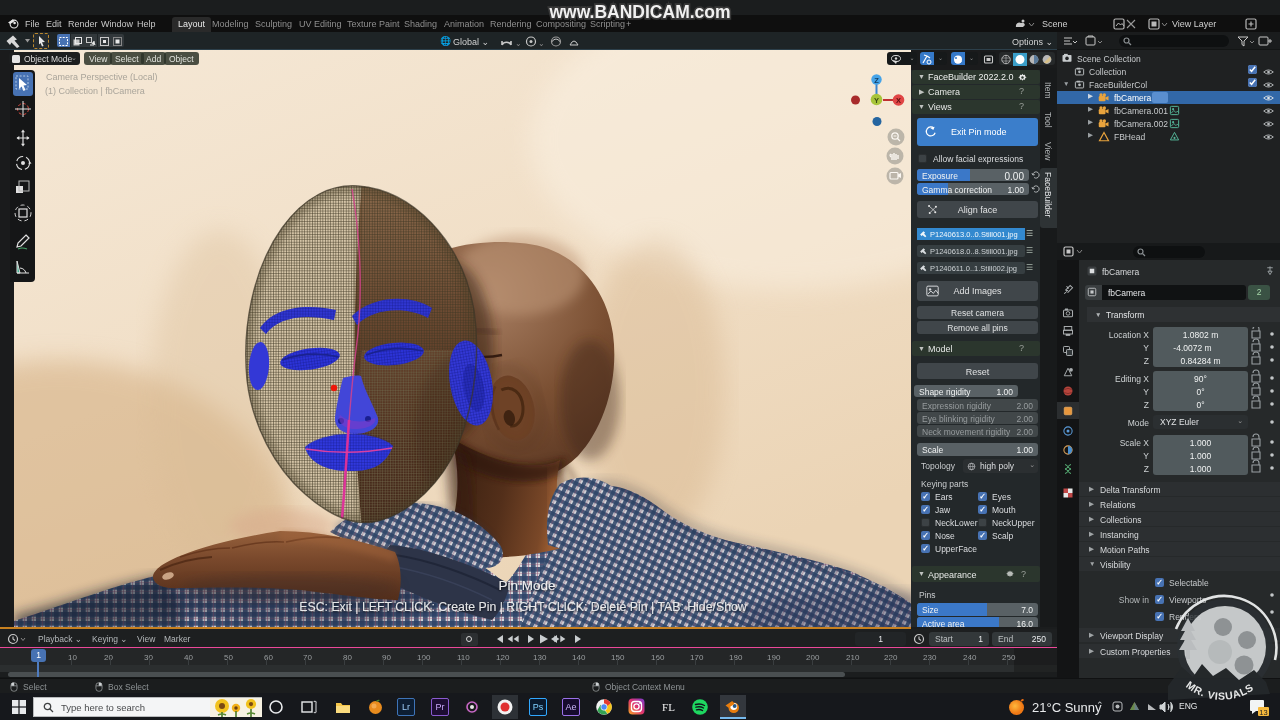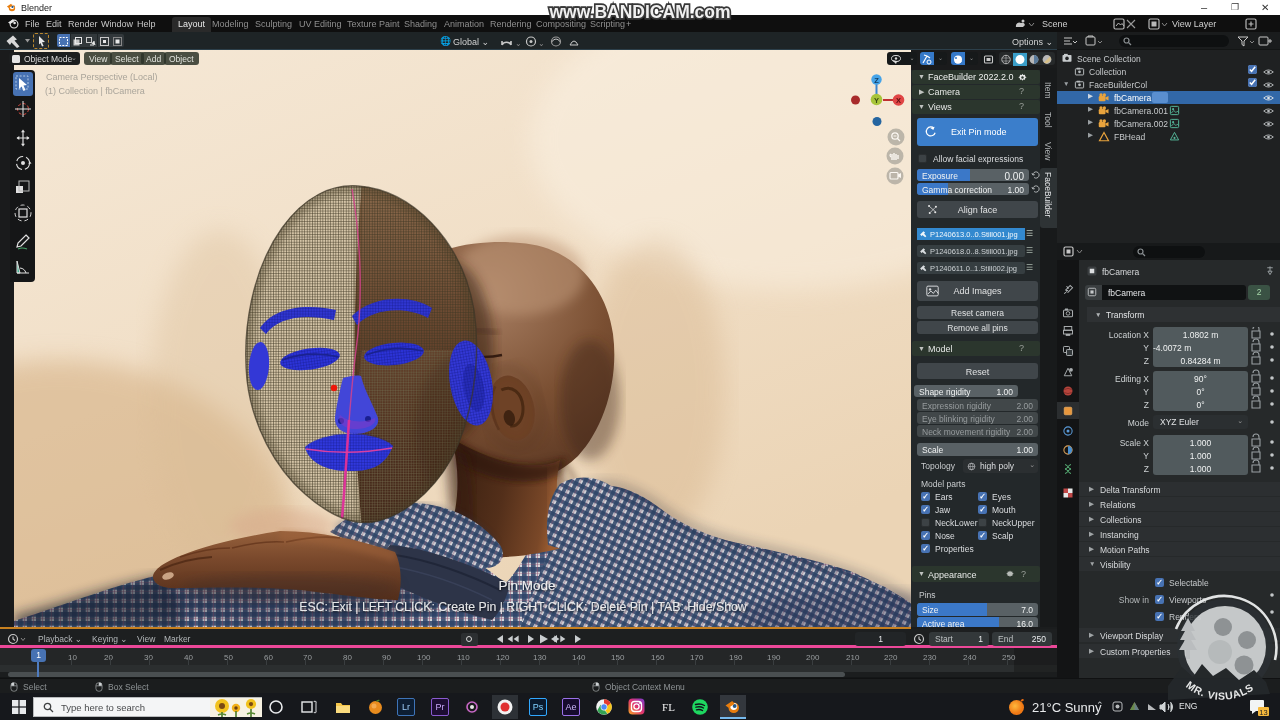--- a/index.html
+++ b/index.html
@@ -24,32 +24,20 @@
 .hdr{position:absolute;background:#2b362d;color:#e6e8e6;border-radius:2px}
 .sld{position:absolute;background:#596165;border-radius:3px;color:#f0f2f2;overflow:hidden}
 .sld.dis{background:#414749;color:#969b9d}
 .cb{position:absolute;width:9px;height:9px;background:#4772b3;border-radius:2px;color:#fff;font-size:8px;line-height:9px;text-align:center;font-weight:bold}
 .cb.off{background:#3c4245;border:1px solid #2a2e30}
 .cblab{position:absolute;color:#dcdee0;font-size:8.5px}
 </style></head>
 <body>
 <div id="root">
 
-<div id="titlebar" class="ab">
-  <svg class="ab" style="left:6px;top:2px" width="11" height="11" viewBox="0 0 24 24">
-        <circle cx="13" cy="13" r="7" fill="#e87d0d"></circle>
-        <circle cx="13" cy="11.4" r="4.6" fill="#fff"></circle>
-        <circle cx="14.2" cy="10.6" r="2.6" fill="#265787"></circle>
-        <path d="M2 10 L11 4 L14 8 L6 13 Z" fill="#e87d0d"></path>
-      </svg>
-  <span class="tx" style="left:21px;top:3px;color:#222">Blender</span>
-  <span class="tx" style="left:1201px;top:1px;color:#333;font-size:11px">–</span>
-  <span class="tx" style="left:1231px;top:2px;color:#333;font-size:9px">❐</span>
-  <span class="tx" style="left:1261px;top:2px;color:#333;font-size:10px">✕</span>
-</div>
 
 <div id="menubar" class="ab">
   <svg class="ab" style="left:7px;top:2px" width="13" height="13" viewBox="0 0 24 24">
         <circle cx="13" cy="13" r="7.2" fill="none" stroke="#e8e8e8" stroke-width="2"></circle>
         <circle cx="14" cy="11" r="2.4" fill="#e8e8e8"></circle>
         <path d="M2 10 L11 4 L14 8 L6 13 Z" fill="#e8e8e8"></path>
       </svg>
   <span class="menu-item" style="left:25px">File</span>
   <span class="menu-item" style="left:46px">Edit</span>
   <span class="menu-item" style="left:68px">Render</span>
@@ -552,39 +540,39 @@
         </div>
   <span class="tx" style="left:10px;top:391px;color:#c9ccce">Topology</span>
   <div class="ab" style="left:52px;top:389px;width:75px;height:14px;background:#2b2f31;border-radius:3px">
           <svg class="ab" style="left:4px;top:2.5px" width="9" height="9" viewBox="0 0 16 16">
             <circle cx="8" cy="8" r="6" fill="none" stroke="#c8cacc" stroke-width="1.2"></circle>
             <path d="M2 8 h12 M8 2 a9 9 0 0 1 0 12 M8 2 a9 9 0 0 0 0 12" fill="none" stroke="#c8cacc" stroke-width="1"></path>
           </svg>
           <span class="tx" style="left:17px;top:2px;font-size:8.5px">high poly</span>
           <span class="tx" style="right:3px;top:2px;font-size:7px;color:#999">⌄</span>
         </div>
-  <span class="tx" style="left:10px;top:409px;color:#c9ccce">Model parts</span>
+  <span class="tx" style="left:10px;top:409px;color:#c9ccce">Keying parts</span>
   <div class="cb" style="left:10px;top:422px">✓</div>
         <span class="cblab" style="left:24px;top:422px">Ears</span>
   <div class="cb" style="left:67px;top:422px">✓</div>
         <span class="cblab" style="left:81px;top:422px">Eyes</span>
   <div class="cb" style="left:10px;top:435px">✓</div>
         <span class="cblab" style="left:24px;top:435px">Jaw</span>
   <div class="cb" style="left:67px;top:435px">✓</div>
         <span class="cblab" style="left:81px;top:435px">Mouth</span>
   <div class="cb off" style="left:10px;top:448px"></div>
         <span class="cblab" style="left:24px;top:448px">NeckLower</span>
   <div class="cb off" style="left:67px;top:448px"></div>
         <span class="cblab" style="left:81px;top:448px">NeckUpper</span>
   <div class="cb" style="left:10px;top:461px">✓</div>
         <span class="cblab" style="left:24px;top:461px">Nose</span>
   <div class="cb" style="left:67px;top:461px">✓</div>
         <span class="cblab" style="left:81px;top:461px">Scalp</span>
   <div class="cb" style="left:10px;top:474px">✓</div>
-        <span class="cblab" style="left:24px;top:474px">Properties</span>
+        <span class="cblab" style="left:24px;top:474px">UpperFace</span>
   <div class="hdr" style="left:1px;top:496px;width:128px;height:16px">
           <span class="tx" style="left:6px;top:4px;font-size:7px;color:#c0c3c0">▼</span>
           <span class="tx" style="left:16px;top:3.5px;font-size:9px">Appearance</span>
           <svg class="ab" style="left:93px;top:3px" width="10" height="10" viewBox="0 0 20 20">
             <path d="M10 3 l1.5 2.5 3-0.5 0.5 3 2.5 1.5 -2.5 1.5 -0.5 3 -3-0.5 -1.5 2.5 -1.5-2.5 -3 0.5 -0.5-3 -2.5-1.5 2.5-1.5 0.5-3 3 0.5 Z" fill="#b8bcb8"></path>
           </svg>
           <span class="tx" style="left:109px;top:3px;font-size:9px;color:#9aa09a">?</span>
         </div>
   <span class="tx" style="left:8px;top:520px;color:#c9ccce">Pins</span>
   <div class="sld" style="left:6px;top:533px;width:121px;height:13px">
@@ -603,21 +591,21 @@
   <span class="ab" style="left:3px;top:44px;writing-mode:vertical-rl;font-size:8.5px;color:#aeb2b4">Tool</span>
   <span class="ab" style="left:3px;top:74px;writing-mode:vertical-rl;font-size:8.5px;color:#aeb2b4">View</span>
   <div class="ab" style="left:0;top:100px;width:17px;height:60px;background:#2e3335;border-radius:3px 0 0 3px"></div>
   <span class="ab" style="left:3px;top:104px;writing-mode:vertical-rl;font-size:8.5px;color:#e4e6e8">FaceBuilder</span>
 </div>
 </div>
 
 <div id="timeline" class="ab" style="font-size:8.5px;color:#b4b8ba">
   <div class="ab" style="left:0;top:0;width:911px;height:2px;background:#c7801f"></div>
   <div class="ab" style="left:911px;top:0;width:146px;height:2px;background:#1b1d1e"></div>
-  <div class="ab" style="left:0;top:2px;width:1057px;height:19px;background:#1d1f20;border-bottom:3px solid #ec4899">
+  <div class="ab" style="left:0;top:2px;width:1057px;height:19px;background:#1d1f20;border-bottom:1px solid #ec4899">
     <svg class="ab" style="left:7px;top:4px" width="24" height="12">
           <circle cx="6" cy="6" r="4.5" fill="none" stroke="#c8c8c8" stroke-width="1.2"></circle>
           <path d="M6 3.5 v2.5 l2 1.5" stroke="#c8c8c8" fill="none" stroke-width="1.1"></path>
           <path d="M14 5 l2 2.5 2 -2.5" stroke="#888" fill="none"></path>
         </svg>
     <span class="tx" style="left:38px;top:5px">Playback ⌄</span>
     <span class="tx" style="left:92px;top:5px">Keying ⌄</span>
     <span class="tx" style="left:137px;top:5px">View</span>
     <span class="tx" style="left:164px;top:5px">Marker</span>
     <div class="ab" style="left:461px;top:3.5px;width:17px;height:13px;background:#2c2f31;border-radius:2px">
@@ -1021,21 +1009,21 @@
         </div>
     <div class="ab" style="left:169px;top:25px;width:22px;height:15px;background:#3a5244;border-radius:3px;text-align:center;color:#a8d8aa;line-height:15px">2</div>
     <div class="ab" style="left:8px;top:47px;width:201px;height:15px;background:#2e3133">
           <span class="tx" style="left:8px;top:4px;font-size:6.5px;color:#b0b4b6">▼</span>
           <span class="tx" style="left:19px;top:3px;color:#e2e4e6">Transform</span>
         </div>
     <div class="ab" style="left:74px;top:67px;width:95px;height:40px;background:#515a5d;border-radius:3px"></div>
     <span class="tx" style="right:131px;top:70px;color:#cdd1d3">Location X</span>
         <span class="tx" style="left:74px;width:95px;top:70px;text-align:center;color:#f0f2f2">1.0802 m</span>
     <span class="tx" style="right:131px;top:83px;color:#cdd1d3">Y</span>
-        <span class="tx" style="left:74px;width:79px;top:83px;text-align:left;color:#f0f2f2">-4.0072 m</span>
+        <span class="tx" style="left:74px;width:79px;top:83px;text-align:center;color:#f0f2f2">-4.0072 m</span>
     <span class="tx" style="right:131px;top:96px;color:#cdd1d3">Z</span>
         <span class="tx" style="left:74px;width:95px;top:96px;text-align:center;color:#f0f2f2">0.84284 m</span>
     <div class="ab" style="left:74px;top:111px;width:95px;height:40px;background:#515a5d;border-radius:3px"></div>
     <span class="tx" style="right:131px;top:114px;color:#cdd1d3">Editing X</span>
         <span class="tx" style="left:74px;width:95px;top:114px;text-align:center;color:#f0f2f2">90°</span>
     <span class="tx" style="right:131px;top:127px;color:#cdd1d3">Y</span>
         <span class="tx" style="left:74px;width:95px;top:127px;text-align:center;color:#f0f2f2">0°</span>
     <span class="tx" style="right:131px;top:140px;color:#cdd1d3">Z</span>
         <span class="tx" style="left:74px;width:95px;top:140px;text-align:center;color:#f0f2f2">0°</span>
     <span class="tx" style="right:131px;top:158px;color:#cdd1d3">Mode</span>

